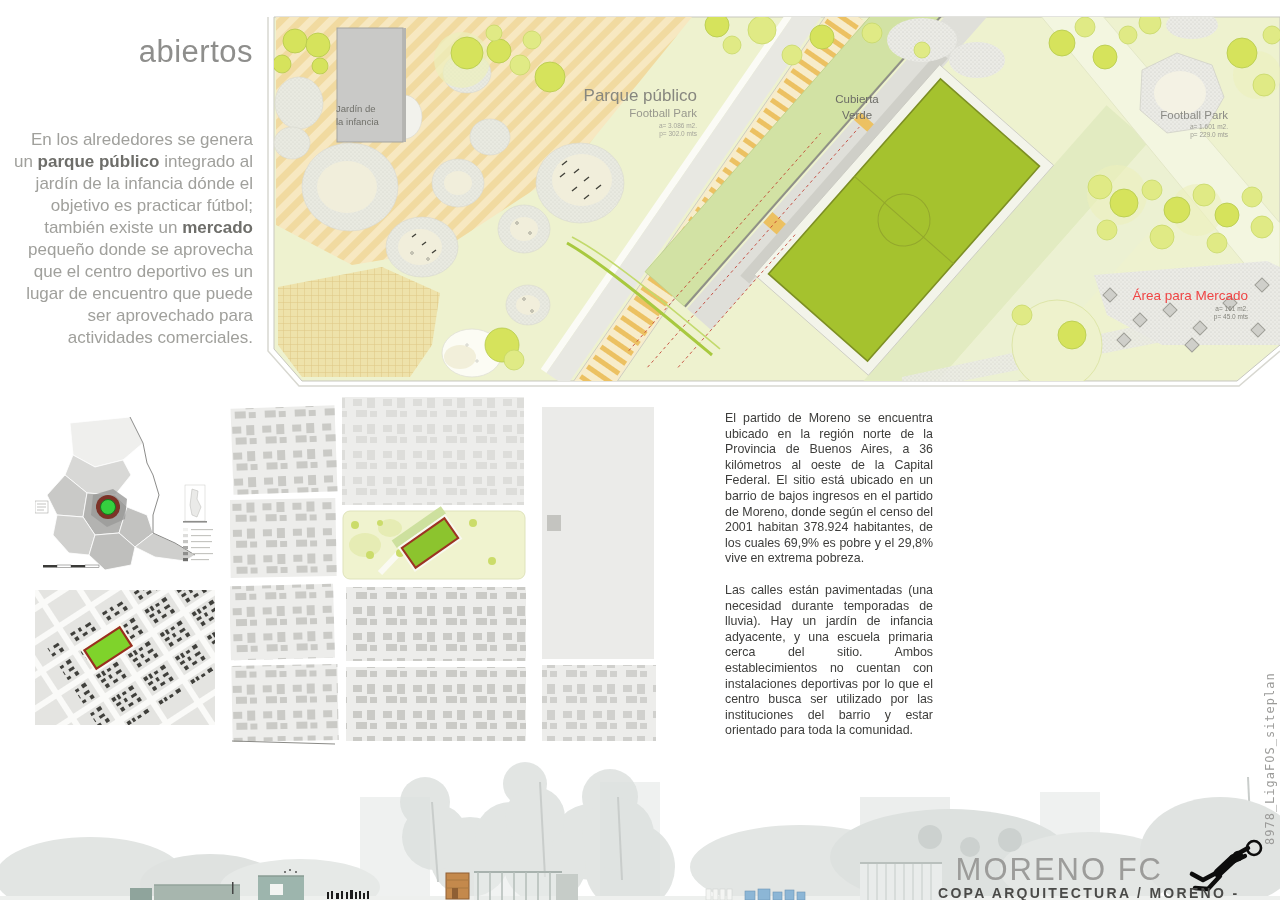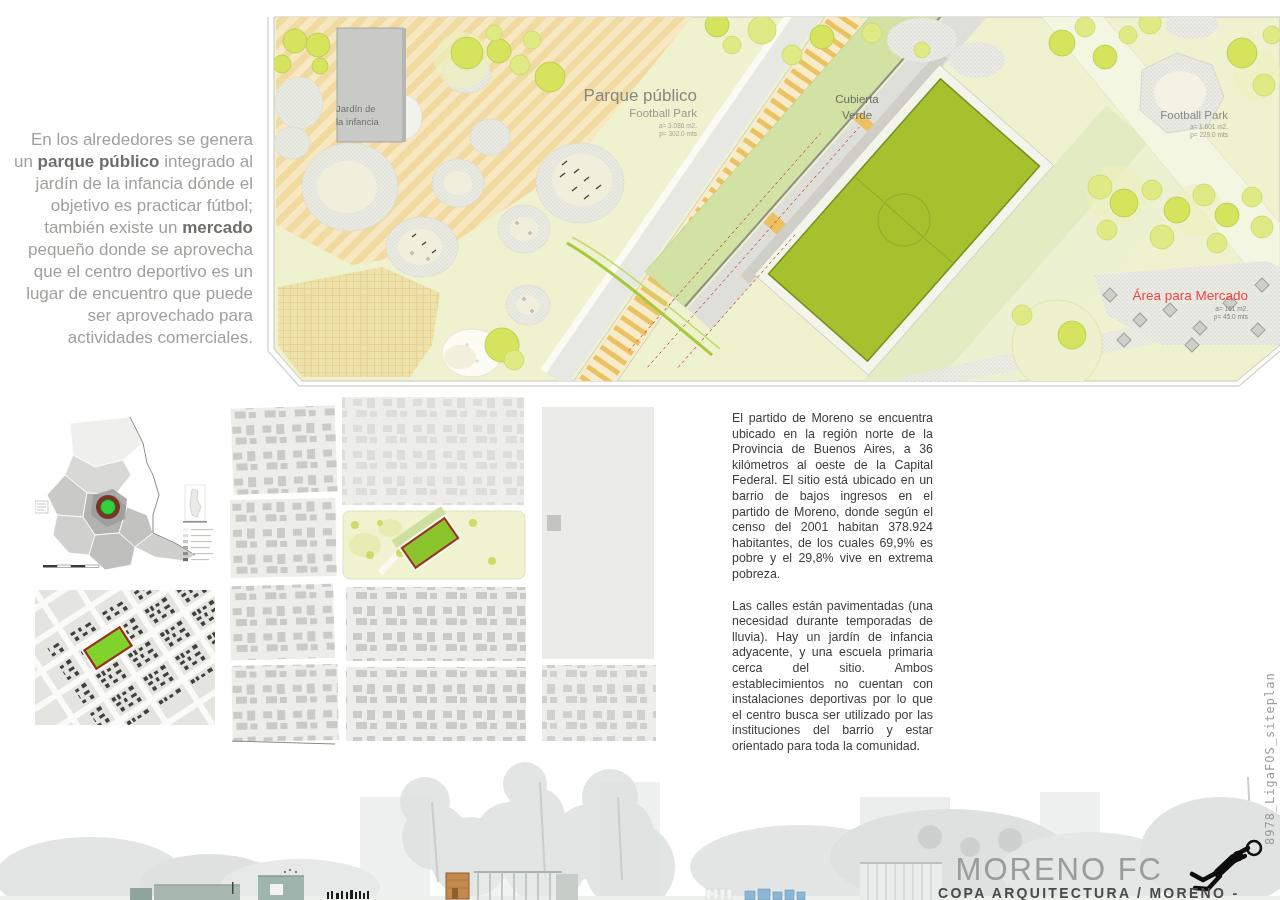--- a/index.html
+++ b/index.html
@@ -25,32 +25,33 @@
   .lbl-fbr{left:1088px;top:109px;width:140px;text-align:right}
   .lbl-fbr .t1{font-size:11.5px;color:#8b8b85}
   .lbl-fbr .st{font-size:6.5px;line-height:7.5px;color:#9b9b93;margin-top:2px}
   .lbl-mercado{left:1060px;top:288px;width:188px;text-align:right}
   .lbl-mercado .t1{font-size:13.5px;color:#ef4444}
   .lbl-mercado .st{font-size:6.5px;line-height:7.5px;color:#84847c;margin-top:2px}
 
   
   .desc{left:717px;top:411px;width:216px;font-size:12.4px;line-height:15.6px;color:#3d3d3b;
         text-align:justify}
-  .desc p{margin:0 0 16px 15px}
+  .desc p{margin:0 0 16px 8px}
 
   
   .team{left:937px;top:852px;width:226px;text-align:right;font-size:31px;letter-spacing:2px;color:#9c9c9a}
   .competition{left:938px;top:885px;width:342px;font-size:14px;letter-spacing:2.3px;color:#4a4a48;font-weight:bold}
   .plate-code{right:3px;top:640px;height:205px;writing-mode:vertical-rl;transform:rotate(180deg);
               font-family:"DejaVu Sans Mono",monospace;font-size:12px;letter-spacing:1px;color:#9b9b99}
 </style>
 </head>
 <body>
 
 <div class="abs board-title">
+  <div>abiertos</div>
 </div>
 <div class="abs intro"><span>En los alrededores se genera un </span><span class="b">parque público</span><span> integrado al jardín de la infancia dónde el objetivo es practicar fútbol; también existe un </span><span class="b">mercado</span><span> pequeño donde se aprovecha que el centro deportivo es un lugar de encuentro que puede ser aprovechado para actividades comerciales.</span></div>
 
 <svg class="abs" style="left:262px;top:15px" width="1018" height="376" viewBox="0 0 1018 376">
   <defs>
     <clipPath id="planClip">
         <path d="M12,2 H1018 V330 L975,366 H40 L12,334 Z"></path>
       </clipPath>
     <pattern id="dots" width="4" height="4" patternUnits="userSpaceOnUse">
       <rect width="4" height="4" fill="#e9eae1"></rect>

